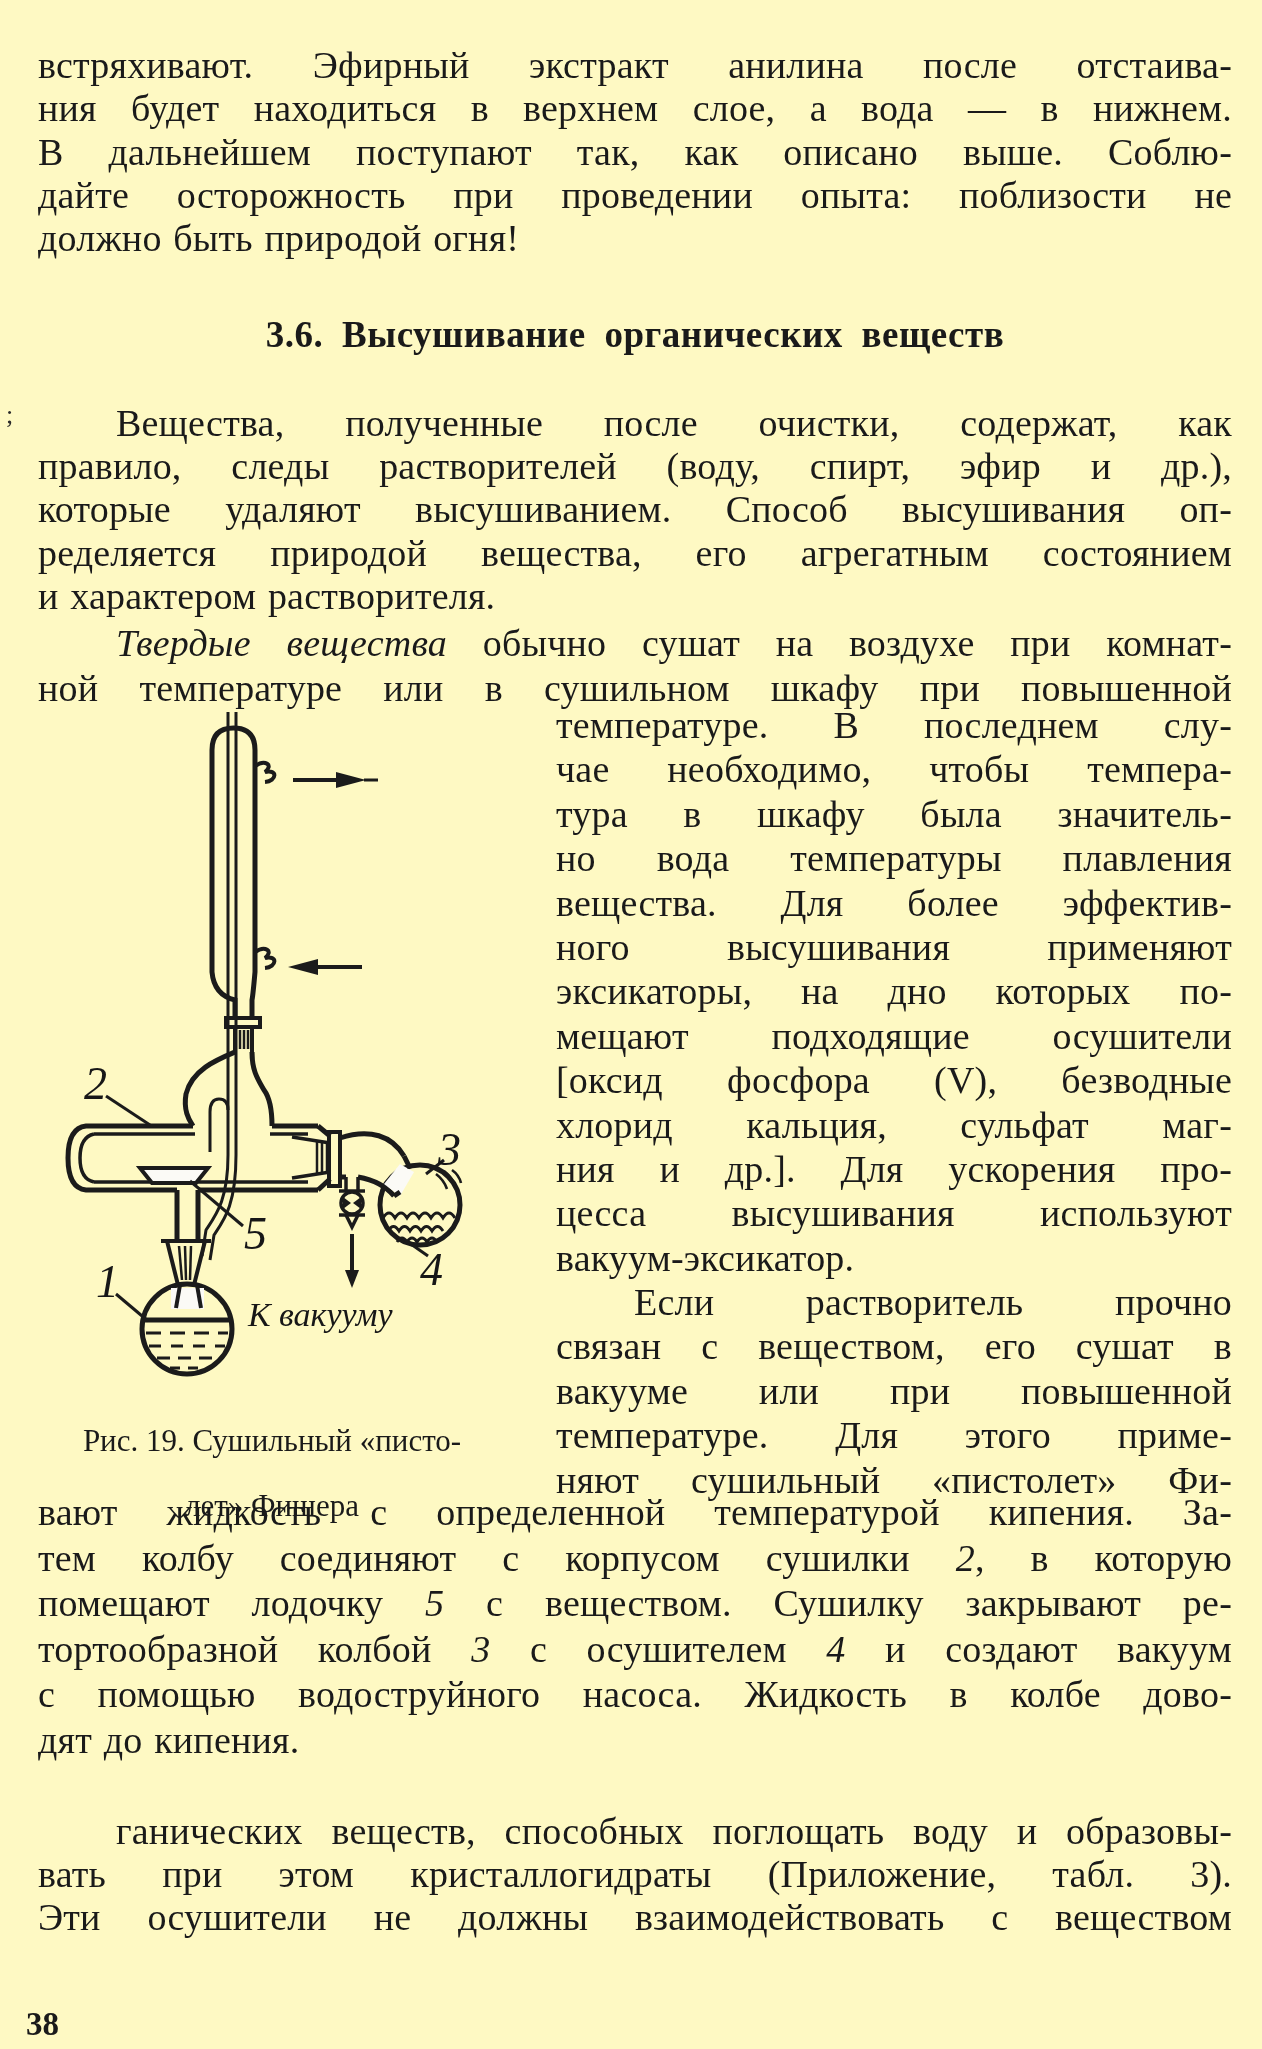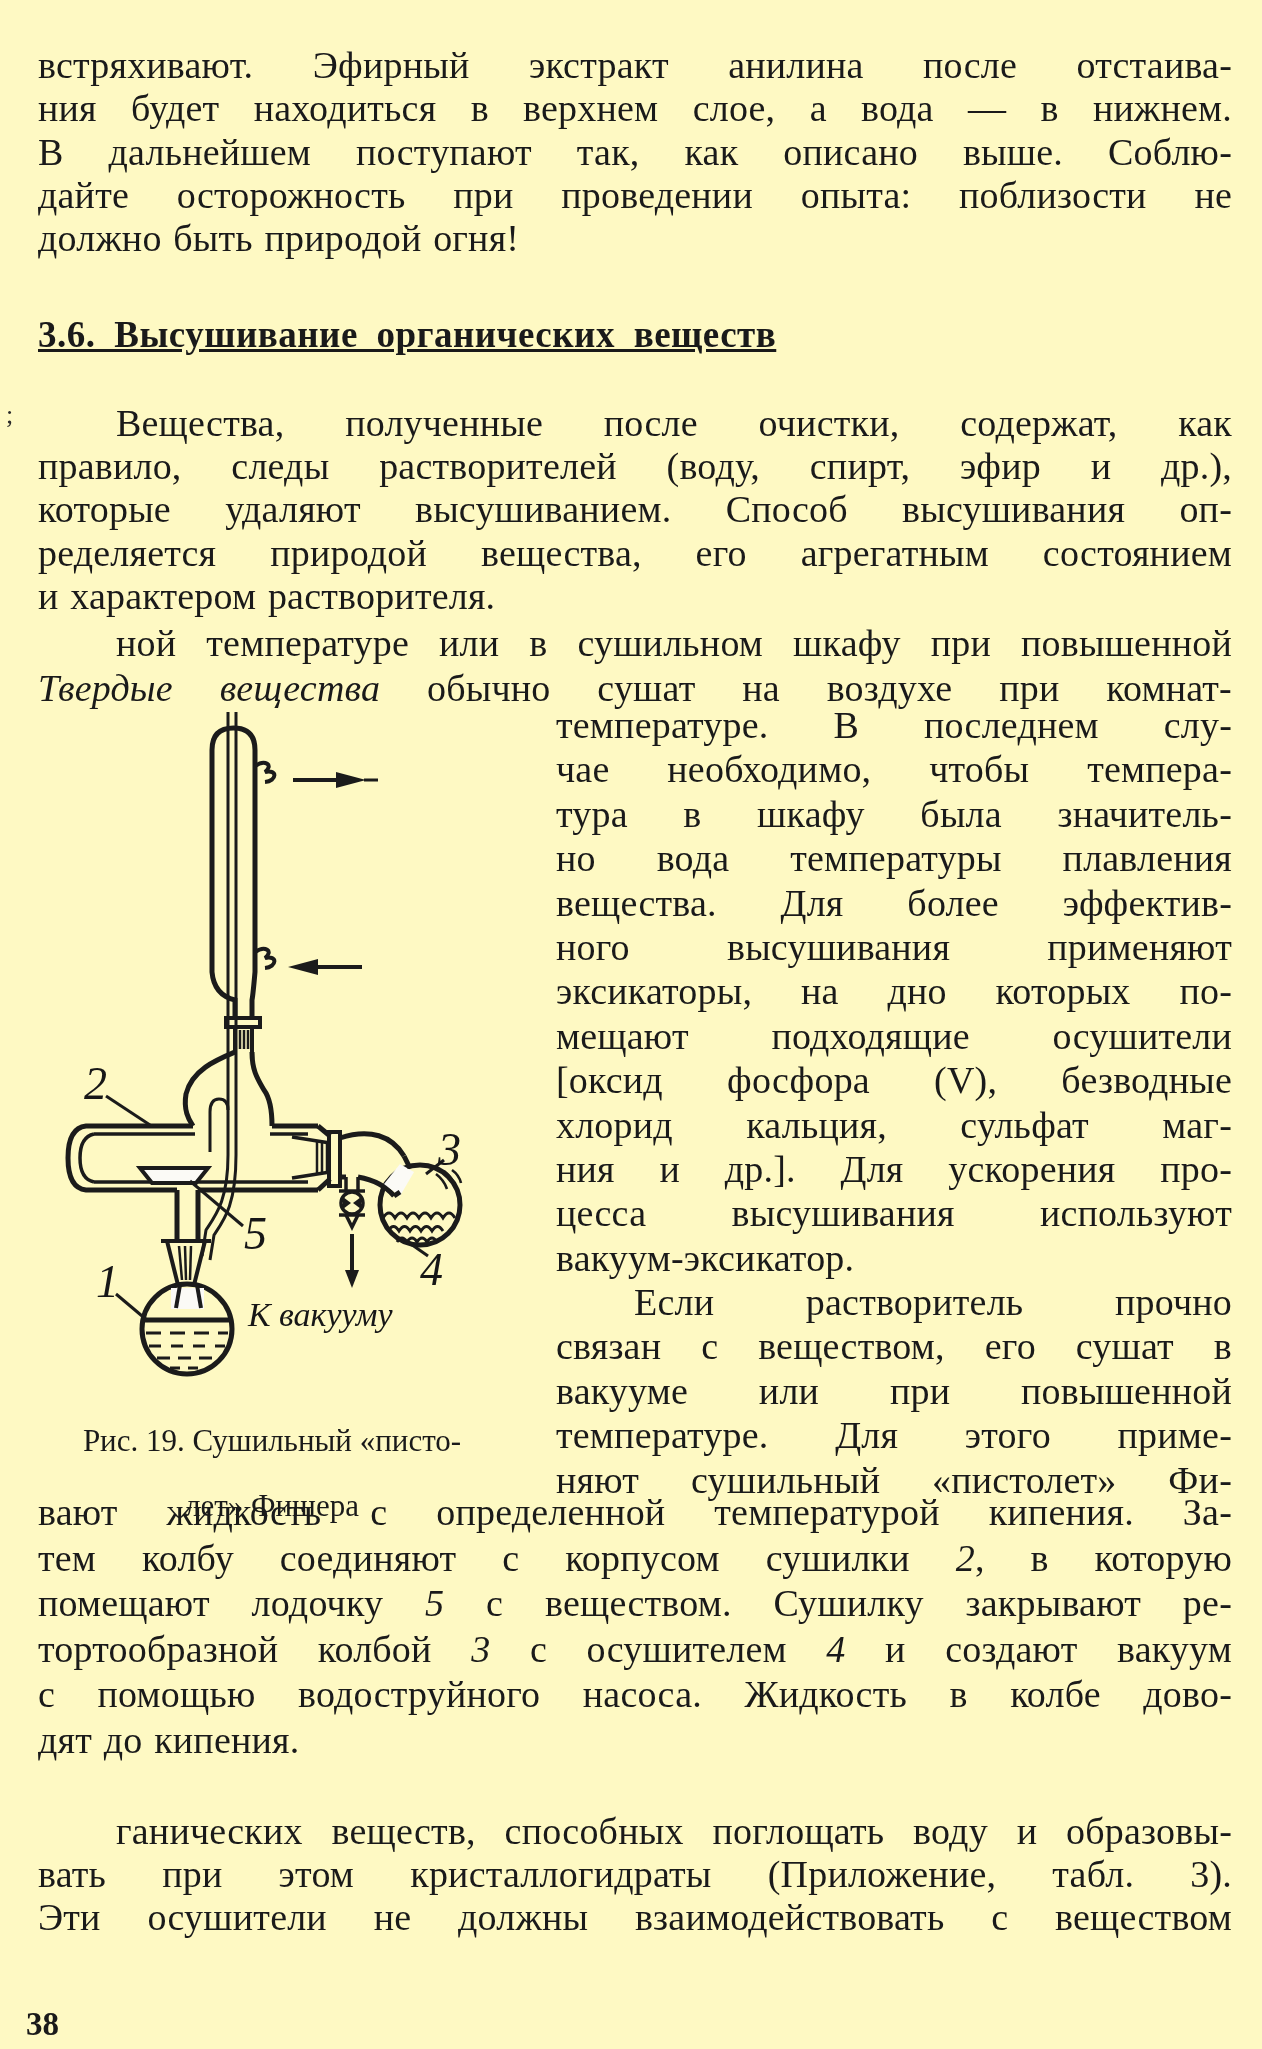--- a/index.html
+++ b/index.html
@@ -10,22 +10,22 @@
     font-family:"Liberation Serif","DejaVu Serif",serif;
     color:#1a1a1a;
     overflow:hidden;
   }
   .block{position:absolute;}
   .body-text{font-size:38px;letter-spacing:0.2px;word-spacing:2px;}
   .line{text-align:justify;text-align-last:justify;}
   .flush-last .line:last-child{text-align-last:left;}
   .indent-first .line:first-child{text-indent:78px;}
   .heading{
-    font-size:37px;font-weight:bold;
-    letter-spacing:0.5px;word-spacing:9px;text-decoration:underline;
+    font-size:37px;font-weight:bold;text-align:center;
+    letter-spacing:0.5px;word-spacing:9px;
   }
   .caption{font-size:31px;}
   .caption .line{text-align:center;text-align-last:center;margin-top:24px;}
   .pagenum{font-size:33px;font-weight:bold;}
   .figure-svg{position:absolute;left:40px;top:700px;}
   .speck{position:absolute;font-size:26px;color:#2a2a2a;}
   svg text{font-family:"Liberation Serif","DejaVu Serif",serif;}
   .fig-label{font-style:italic;font-size:46px;fill:#171717;}
   .fig-vacuum{font-style:italic;font-size:34px;fill:#171717;}
 </style>
@@ -46,22 +46,22 @@
 
   <div class="block body-text indent-first flush-last" style="left:38px;top:402px;width:1194px;line-height:43.2px;">
       <div class="line">Вещества, полученные после очистки, содержат, как</div>
       <div class="line">правило, следы растворителей (воду, спирт, эфир и др.),</div>
       <div class="line">которые удаляют высушиванием. Способ высушивания оп-</div>
       <div class="line">ределяется природой вещества, его агрегатным состоянием</div>
       <div class="line">и характером растворителя.</div>
     </div>
 
   <div class="block body-text indent-first" style="left:38px;top:621px;width:1194px;line-height:45px;">
+      <div class="line"><i>Твердые вещества</i> обычно сушат на воздухе при комнат-</div>
       <div class="line">ной температуре или в сушильном шкафу при повышенной</div>
-      <div class="line"><i>Твердые вещества</i> обычно сушат на воздухе при комнат-</div>
     </div>
 
   <div class="block body-text flush-last" style="left:556px;top:703px;width:676px;line-height:44.4px;">
       <div class="line">температуре. В последнем слу-</div>
       <div class="line">чае необходимо, чтобы темпера-</div>
       <div class="line">тура в шкафу была значитель-</div>
       <div class="line">но вода температуры плавления</div>
       <div class="line">вещества. Для более эффектив-</div>
       <div class="line">ного высушивания применяют</div>
       <div class="line">эксикаторы, на дно которых по-</div>

